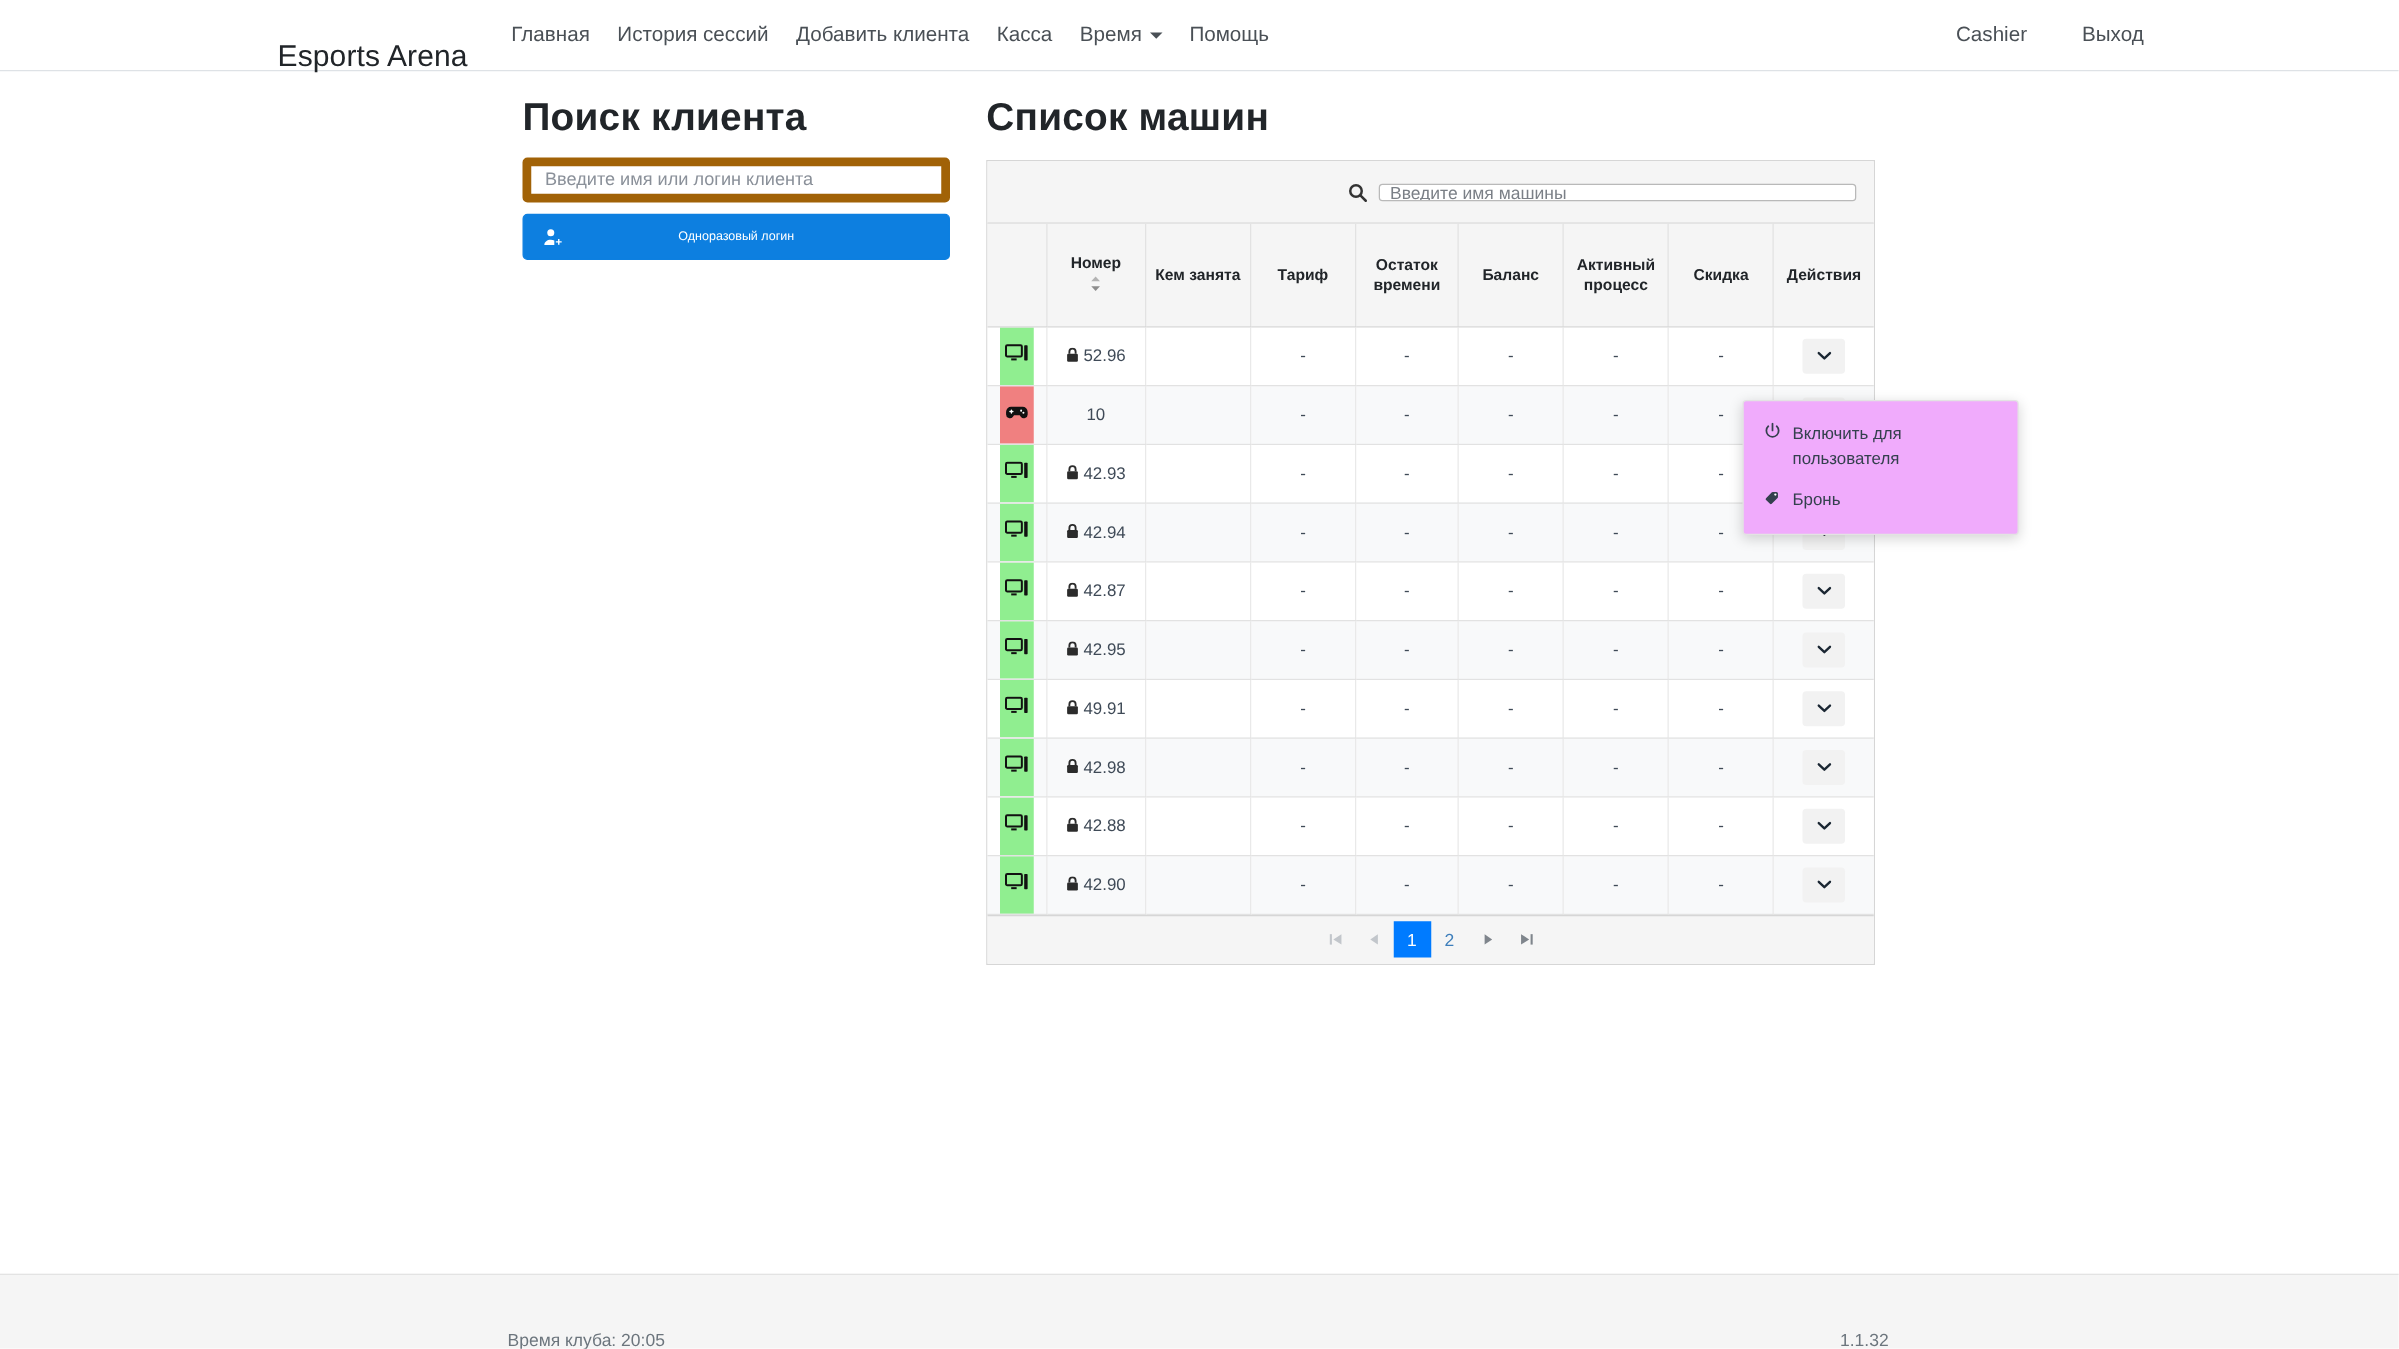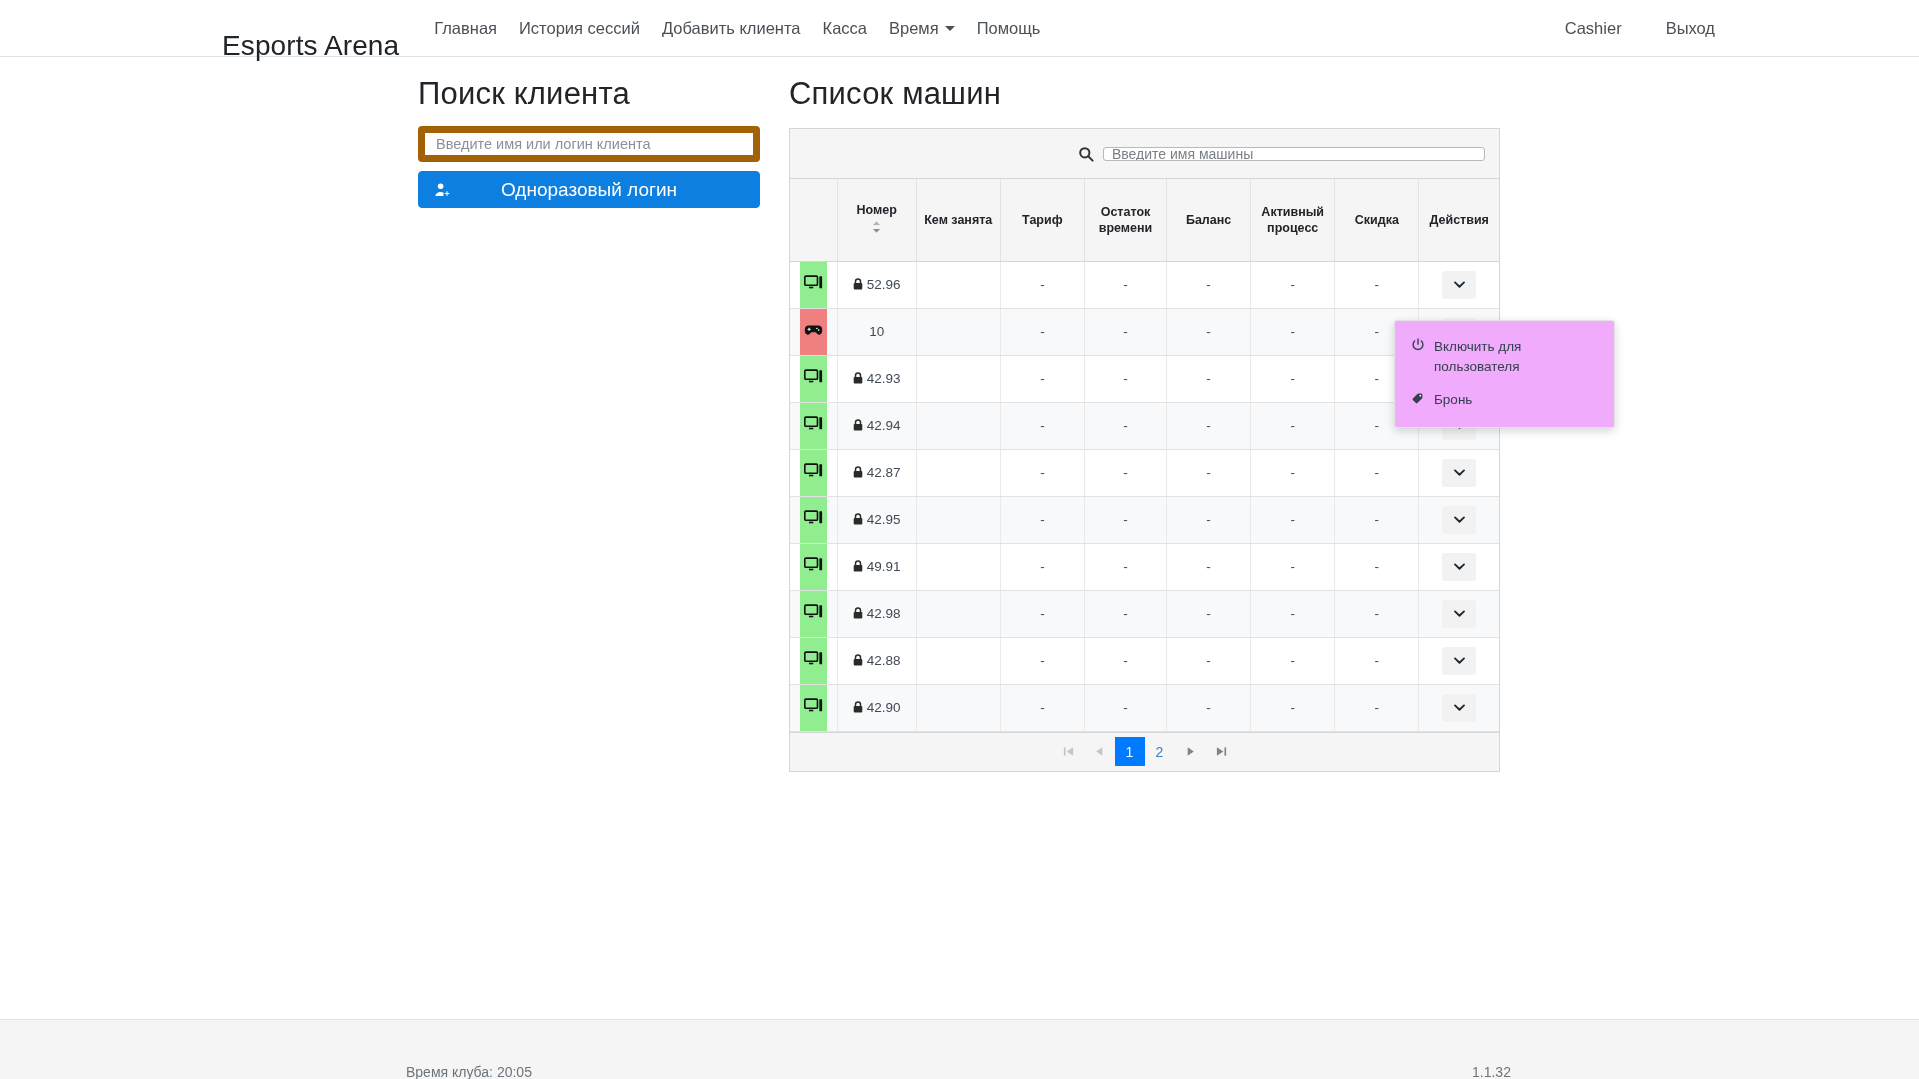--- a/index.html
+++ b/index.html
@@ -16,21 +16,21 @@
 
   
   .navbar {
     position: absolute; left: 0; top: 0; width: 1919px; height: 57px;
     background: #ffffff;
     border-bottom: 1px solid #dee2e6;
     display: flex; align-items: center;
   }
   .brand {
     margin-left: 222px;
-    font-size: 28px; font-weight: 400; color: #212529;
+    font-size: 24px; font-weight: 400; color: #212529;
     letter-spacing: .1px; white-space: nowrap; margin-top: 36px;
   }
   .nav-links { display: flex; align-items: center; margin-left: 24px; gap: 0px; }
   .nav-link {
     font-size: 16.5px; color: #4a5056; white-space: nowrap;
     padding: 0 11px; text-decoration: none; cursor: pointer;
   }
   .nav-link.dropdown-toggle { display: inline-flex; align-items: center; gap: 6px; }
   .caret {
     width: 0; height: 0; display:inline-block;
@@ -45,40 +45,40 @@
 
   .col-left {
     position: absolute; left: 418px; top: 18px; width: 342px;
   }
   .col-right {
     position: absolute; left: 789px; top: 18px; width: 711px;
   }
 
   h2.section-title {
     margin: 0 0 14px 0;
-    font-size: 31px; font-weight: 400; color: #212529;
+    font-size: 31px; font-weight: 700; color: #212529;
     letter-spacing: .2px; line-height: 1.2;
   }
   .col-right h2.section-title { margin-bottom: 16px; }
 
   .form-control {
     width: 100%; height: 36px;
     border: 7px solid #a16207; border-radius: 4px;
     padding: 5px 11px;
     font-size: 14.5px; color: #0f172a;
     font-family: "Liberation Sans", sans-serif;
     background: #fff; outline: none;
   }
   .form-control::placeholder { color: #8a9099; }
 
   .btn-primary {
     margin-top: 9px;
     width: 100%; height: 37px;
     background: #0d7fe0; border: 1px solid #0d7fe0; border-radius: 4px;
-    color: #fff; font-size: 19px;
+    color: #fff; font-size: 10px;
     display: flex; align-items: center; justify-content: center;
     position: relative; cursor: pointer;
     font-family: "Liberation Sans", sans-serif;
   }
   .btn-primary .btn-icon { position: absolute; left: 16px; top: 50%; transform: translateY(-50%); display:flex; }
 
   
   .card {
     border: 1px solid #d6d6d6; background: #fff;
   }

